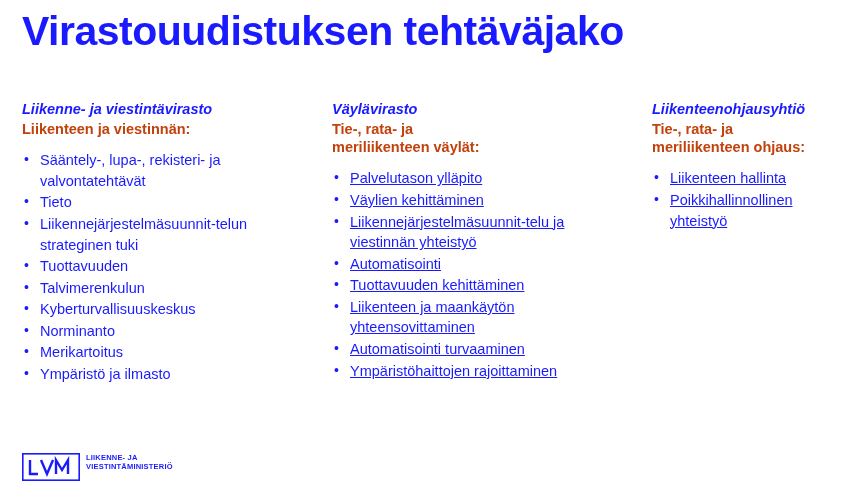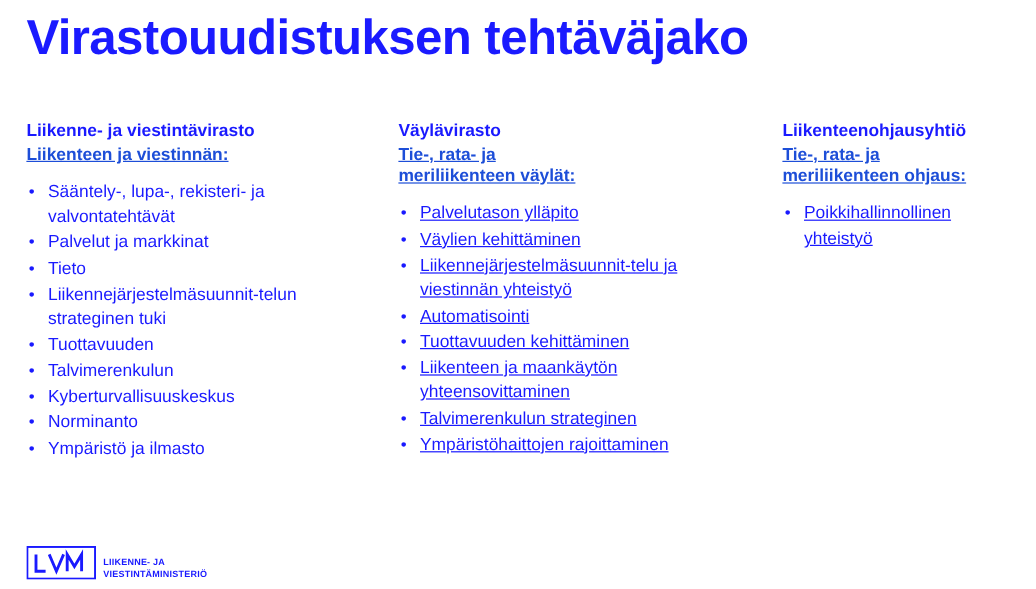--- a/index.html
+++ b/index.html
@@ -45,29 +45,29 @@
   .col-1 { width: 320px; padding-left: 22px; padding-right: 10px; }
   .col-2 { width: 320px; padding-left: 12px; padding-right: 10px; }
   .col-3 { width: 223px; padding-left: 12px; padding-right: 20px; }
 
   .col-heading {
     font-size: 14.5px;
     font-weight: bold;
     color: #1a1aff;
     line-height: 1.25;
     margin: 0 0 2px 0;
+    font-style: italic;
   }
   .col-subheading {
     font-size: 14.5px;
     font-weight: bold;
-    color: #1d4ed8;
+    color: #c2410c;
     line-height: 1.25;
     margin: 0 0 12px 0;
     white-space: pre-line;
-    text-decoration: underline;
   }
   ul.bullets {
     list-style: none;
     margin: 0;
     padding: 0;
   }
   ul.bullets li {
     position: relative;
     padding-left: 18px;
     font-size: 14.5px;
@@ -89,21 +89,21 @@
     font-size: 14.5px;
     text-decoration: underline;
   }
 
   
   .logo {
     position: absolute;
     left: 22px;
     bottom: 8px;
     display: flex;
-    align-items: flex-end;
+    align-items: flex-start;
     height: 30px;
   }
   .logo-mark {
     width: 58px;
     height: 28px;
     position: relative;
     margin-right: 6px;
   }
   .logo-mark svg { display: block; }
   .logo-text {
@@ -122,52 +122,53 @@
 
   <div class="slide-title">Virastouudistuksen tehtäväjako</div>
 
   <div class="columns">
 
     <div class="column col-1">
       <div class="col-heading">Liikenne- ja viestintävirasto</div>
       <div class="col-subheading">Liikenteen ja viestinnän:</div>
       <ul class="bullets">
         <li>Sääntely-, lupa-, rekisteri- ja valvontatehtävät</li>
-        <li>Palvelut ja markkinat</li>
         <li>Tieto</li>
         <li>Liikennejärjestelmäsuunnit-telun strateginen tuki</li>
         <li>Tuottavuuden</li>
         <li>Talvimerenkulun</li>
         <li>Kyberturvallisuuskeskus</li>
         <li>Norminanto</li>
+        <li>Merikartoitus</li>
         <li>Ympäristö ja ilmasto</li>
       </ul>
     </div>
 
     <div class="column col-2">
       <div class="col-heading">Väylävirasto</div>
       <div class="col-subheading">Tie-, rata- ja
 meriliikenteen väylät:</div>
       <ul class="bullets">
         <li>Palvelutason ylläpito</li>
         <li>Väylien kehittäminen</li>
         <li>Liikennejärjestelmäsuunnit-telu ja viestinnän yhteistyö</li>
         <li>Automatisointi</li>
         <li>Tuottavuuden kehittäminen</li>
         <li>Liikenteen ja maankäytön yhteensovittaminen</li>
-        <li>Talvimerenkulun strateginen</li>
+        <li>Automatisointi turvaaminen</li>
         <li>Ympäristöhaittojen rajoittaminen</li>
       </ul>
     </div>
 
     <div class="column col-3">
       <div class="col-heading">Liikenteenohjausyhtiö</div>
       <div class="col-subheading">Tie-, rata- ja
 meriliikenteen ohjaus:</div>
       <ul class="bullets">
+        <li>Liikenteen hallinta</li>
         <li>Poikkihallinnollinen yhteistyö</li>
       </ul>
     </div>
 
   </div>
 
   <div class="logo">
     <span class="logo-mark">
       <svg width="58" height="28" viewBox="0 0 58 28" xmlns="http://www.w3.org/2000/svg">
         <rect x="0.8" y="0.8" width="56.4" height="26.4" fill="none" stroke="#1a1aff" stroke-width="1.6"></rect>

